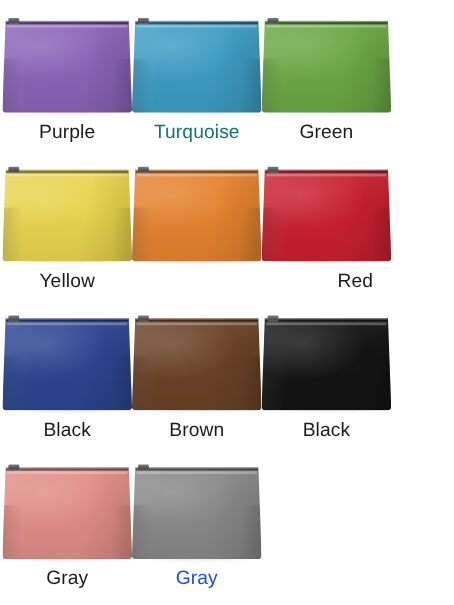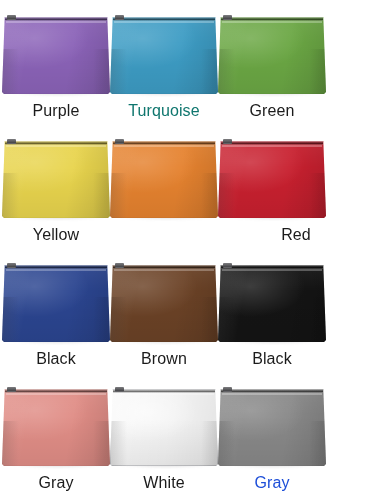--- a/index.html
+++ b/index.html
@@ -311,34 +311,20 @@
           <div class="pouch-crease-left"></div>
           <div class="pouch-crease-right"></div>
         </div>
         <div class="pouch-zipper"></div>
         <div class="pouch-zipper-highlight"></div>
         <div class="pouch-zipper-pull"></div>
       </div>
       <div class="swatch-label" style="color: rgb(27, 27, 27);">Gray</div>
     </div>
     <div class="swatch-cell">
-      <div class="pouch-figure light">
-        <div class="pouch-shadow"></div>
-        <div class="pouch-body" style="--pouch-color: #FAFAFA;">
-          <div class="pouch-sheen"></div>
-          <div class="pouch-crease-left"></div>
-          <div class="pouch-crease-right"></div>
-        </div>
-        <div class="pouch-zipper"></div>
-        <div class="pouch-zipper-highlight"></div>
-        <div class="pouch-zipper-pull"></div>
-      </div>
-      <div class="swatch-label" style="color: rgb(27, 27, 27);">White</div>
-    </div>
-    <div class="swatch-cell">
       <div class="pouch-figure">
         <div class="pouch-shadow"></div>
         <div class="pouch-body" style="--pouch-color: #888888;">
           <div class="pouch-sheen"></div>
           <div class="pouch-crease-left"></div>
           <div class="pouch-crease-right"></div>
         </div>
         <div class="pouch-zipper"></div>
         <div class="pouch-zipper-highlight"></div>
         <div class="pouch-zipper-pull"></div>

